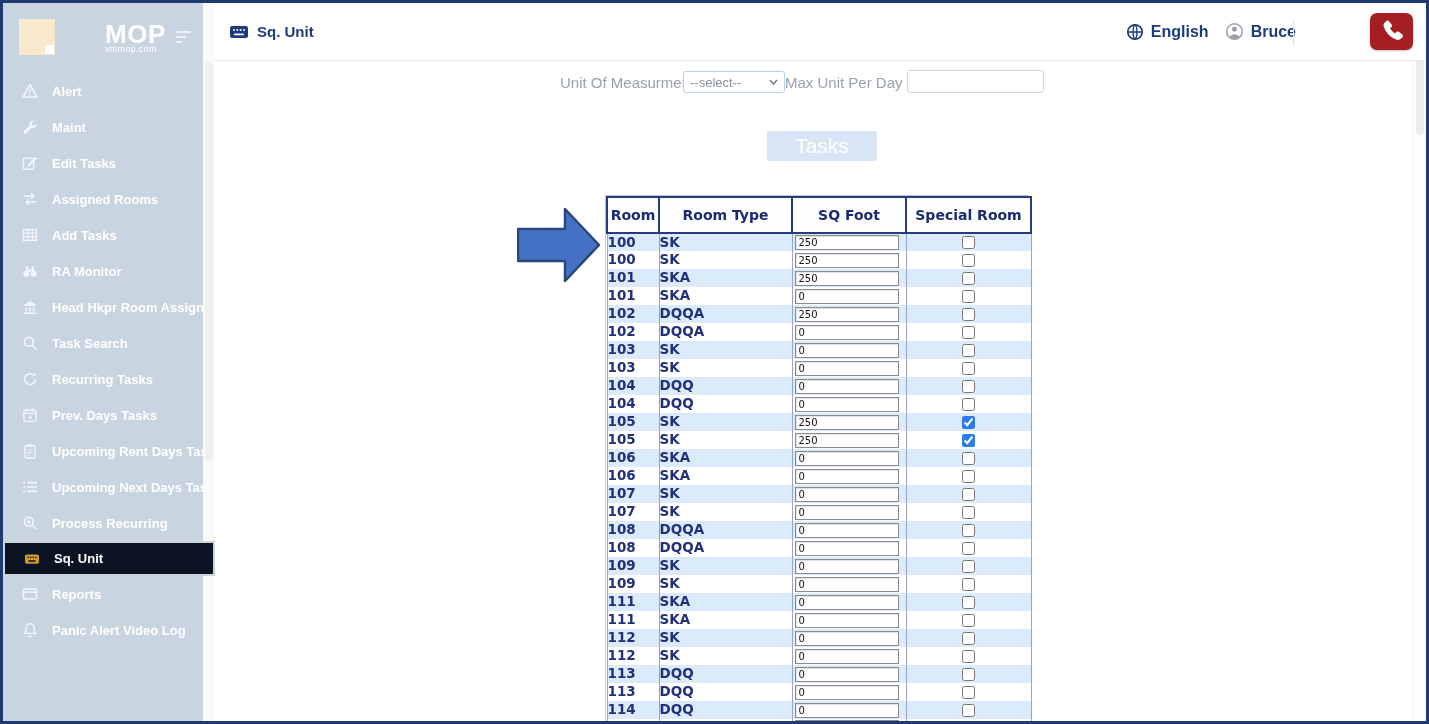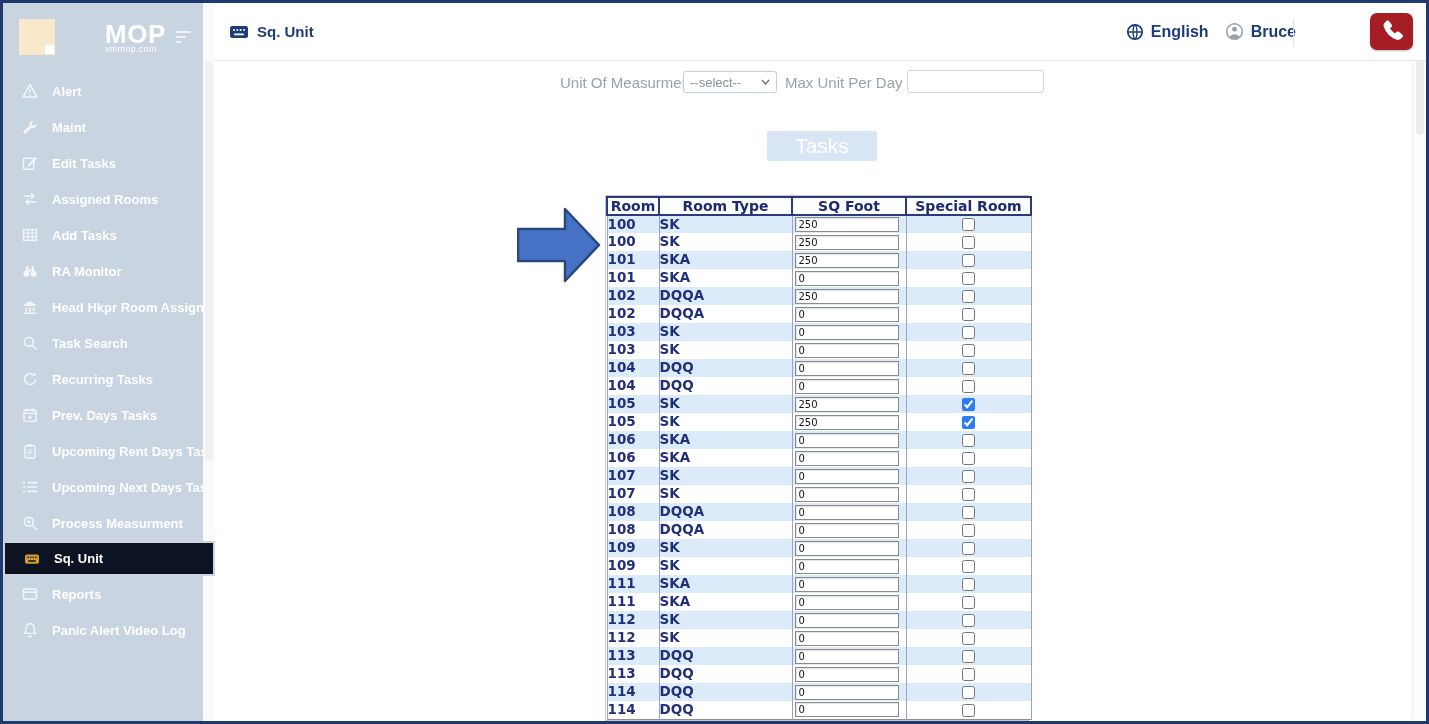--- a/index.html
+++ b/index.html
@@ -42,32 +42,32 @@
   .tb-sep{position:absolute;right:132px;top:16px;width:1px;height:27px;background:#e3e3e3;}
   .phone-btn{position:absolute;right:13px;top:10px;width:43px;height:37px;background:#a51e24;border:none;border-radius:7px;display:flex;align-items:center;justify-content:center;cursor:pointer;box-shadow:0 1px 2px rgba(0,0,0,.25);}
   .phone-btn svg{width:24px;height:24px;}
 
   .content{flex:1;position:relative;background:#fff;overflow:hidden;}
 
   
   .flabel{position:absolute;color:#9aa1aa;font-size:15px;}
   .lbl-unit{left:345px;top:13px;}
   .lbl-max{left:570px;top:13px;}
-  .fake-select{position:absolute;left:468px;top:10px;width:94px;height:22px;border:1px solid #b9cfec;border-radius:3px;background:#fff;display:flex;align-items:center;padding:0 6px;color:#8b919b;font-size:13px;cursor:pointer;}
+  .fake-select{position:absolute;left:468px;top:10px;width:102px;height:22px;border:1px solid #b9cfec;border-radius:3px;background:#fff;display:flex;align-items:center;padding:0 6px;color:#8b919b;font-size:13px;cursor:pointer;}
   .fake-select .chev{margin-left:auto;color:#5f6a77;display:flex;}
   .max-input{position:absolute;left:692px;top:9px;width:137px;height:23px;border:1px solid #d4d4d4;border-radius:3px;font-size:13px;padding:0 6px;color:#333;outline:none;}
   .save-btn{position:absolute;left:552px;top:70px;width:110px;height:30px;background:#d7e5f5;color:#fff;border:none;border-radius:2px;font-size:21px;font-family:"Liberation Sans",sans-serif;cursor:pointer;}
 
   
   .arrow{position:absolute;left:302px;top:145px;}
 
   
   .tbl-wrap{position:absolute;left:390px;top:134px;width:424px;border:1px solid #c9c9c9;}
   table.rooms{border-collapse:collapse;table-layout:fixed;width:100%;font-family:"DejaVu Sans",sans-serif;border:1px solid #8f8f8f;}
-  table.rooms th{height:18px;background:#fdfefe;color:#1b2a72;font-size:14px;font-weight:700;border:2px solid #2a3a7e;text-align:center;padding:0;}
+  table.rooms th{height:36px;background:#fdfefe;color:#1b2a72;font-size:14px;font-weight:700;border:2px solid #2a3a7e;text-align:center;padding:0;}
   table.rooms td{height:18px;color:#20307c;font-size:13.5px;font-weight:700;border-right:1px solid #98a3c7;border-left:1px solid #98a3c7;padding:0;line-height:1;}
   table.rooms tbody tr:nth-child(odd){background:#dcebfa;}
   table.rooms tbody tr:nth-child(even){background:#fff;}
   td.c-room{padding-left:4px;}
   td.c-type{padding-left:3px;}
   td.c-sq input{width:104px;height:15px;margin-left:2px;border:1px solid #8a8a8a;box-shadow:inset 1px 1px 1px rgba(0,0,0,.12);font-size:10px;font-family:"DejaVu Sans",sans-serif;padding:0 3px;display:block;background:#fff;color:#111;}
   td.c-sp{text-align:center;}
   td.c-sp input{width:13px;height:13px;margin:0;vertical-align:middle;accent-color:#2e7cf0;cursor:pointer;}
 
   
@@ -208,21 +208,21 @@
           <span class="label">Upcoming Next Days Tas...</span>
         </div>
         <div class="side-item">
           <span class="ic">
             <svg viewBox="0 0 16 16">
               <circle cx="6.8" cy="6.8" r="4.4" fill="none" stroke="currentColor" stroke-width="1.6"></circle>
               <path d="m10.2 10.2 4.2 4.2" stroke="currentColor" stroke-width="1.6"></path>
               <path d="M6.8 4.8v4M4.8 6.8h4" stroke="currentColor" stroke-width="1.3"></path>
             </svg>
           </span>
-          <span class="label">Process Measurment</span>
+          <span class="label">Process Recurring</span>
         </div>
         <div class="side-item active">
           <span class="ic">
             <svg viewBox="0 0 16 16">
               <rect x="1" y="3.4" width="14" height="9.4" rx="1.8" fill="currentColor"></rect>
               <circle cx="4.1" cy="6.4" r=".8" fill="#0c1322"></circle>
               <circle cx="6.7" cy="6.4" r=".8" fill="#0c1322"></circle>
               <circle cx="9.3" cy="6.4" r=".8" fill="#0c1322"></circle>
               <circle cx="11.9" cy="6.4" r=".8" fill="#0c1322"></circle>
               <rect x="4.2" y="9.2" width="7.6" height="1.5" rx=".7" fill="#0c1322"></rect>

